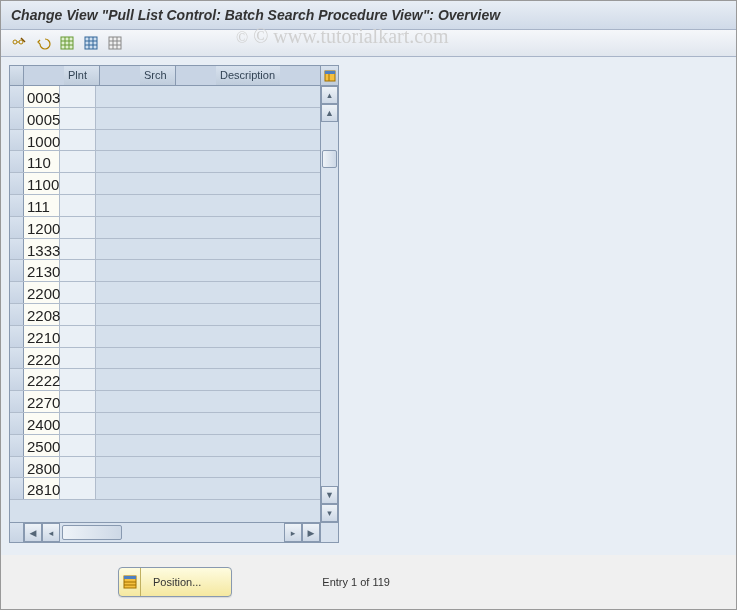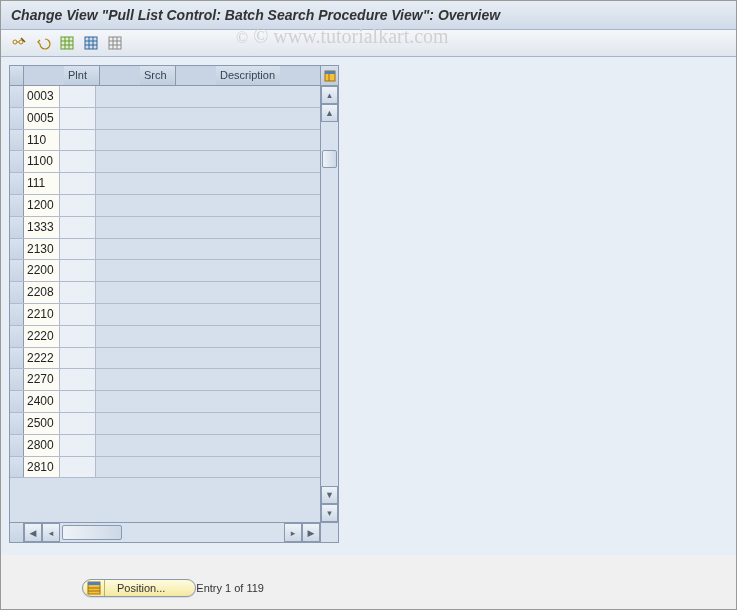--- a/index.html
+++ b/index.html
@@ -106,21 +106,21 @@
       border-bottom: 1px solid #b0bccc;
     }
     .grid-row .row-handle {
       width: 14px;
       background: linear-gradient(to bottom, #d8e2ee, #c8d4e4);
       border-right: 1px solid #8899b0;
     }
     .grid-row .cell {
       border-right: 1px solid #b0bccc;
       padding: 3px 3px;
-      font-size: 12px;
+      font-size: 15px;
       color: #222;
     }
     .grid-row .plnt-cell { width: 36px; background: #fcfcf5; }
     .grid-row .srch-cell { width: 36px; background: #eaf0f6; }
     .grid-row .desc-cell { flex: 1; background: #d5e0ec; border-right: none;}
     .vscroll {
       position: absolute;
       right: 0; top: 0; bottom: 0;
       width: 18px;
       background: #e0e6ee;
@@ -179,44 +179,45 @@
     .bottom-bar {
       position: absolute;
       bottom: 12px;
       left: 0;
       right: 0;
       display: flex;
       align-items: center;
       padding: 0 10px;
     }
     .position-btn-wrap {
-      margin-left: 71px;
+      margin-left: 107px;
       display: flex;
       align-items: center;
       border: 1px solid #8899b0;
       background: linear-gradient(to bottom, #fefce0, #f5e8a0);
-      border-radius: 9px;
-      height: 18px;
+      border-radius: 4px;
+      height: 30px;
       cursor: pointer;
       box-shadow: 0 1px 1px rgba(0,0,0,0.1);
     }
     .position-btn-wrap .pos-icon {
       width: 22px;
       height: 100%;
       display: flex;
       align-items: center;
       justify-content: center;
       border-right: 1px solid #c0b060;
     }
     .position-btn-wrap .pos-label {
       padding: 0 30px 0 12px;
       font-size: 11px;
       color: #333;
     }
     .entry-status {
+      margin-left: 90px;
       font-size: 11px;
       color: #333;
     }
     svg { display: block; }
   </style>
 </head>
 <body>
 
 <div class="title-bar">Change View "Pull List Control: Batch Search Procedure View": Overview</div>
 
@@ -287,20 +288,26 @@
             <div class="cell desc-cell"></div>
           </div>
           <div class="grid-row">
             <div class="row-handle"></div>
             <div class="cell plnt-cell">0005</div>
             <div class="cell srch-cell"></div>
             <div class="cell desc-cell"></div>
           </div>
           <div class="grid-row">
             <div class="row-handle"></div>
+            <div class="cell plnt-cell">1000</div>
+            <div class="cell srch-cell"></div>
+            <div class="cell desc-cell"></div>
+          </div>
+          <div class="grid-row">
+            <div class="row-handle"></div>
             <div class="cell plnt-cell">110</div>
             <div class="cell srch-cell"></div>
             <div class="cell desc-cell"></div>
           </div>
           <div class="grid-row">
             <div class="row-handle"></div>
             <div class="cell plnt-cell">1100</div>
             <div class="cell srch-cell"></div>
             <div class="cell desc-cell"></div>
           </div>

